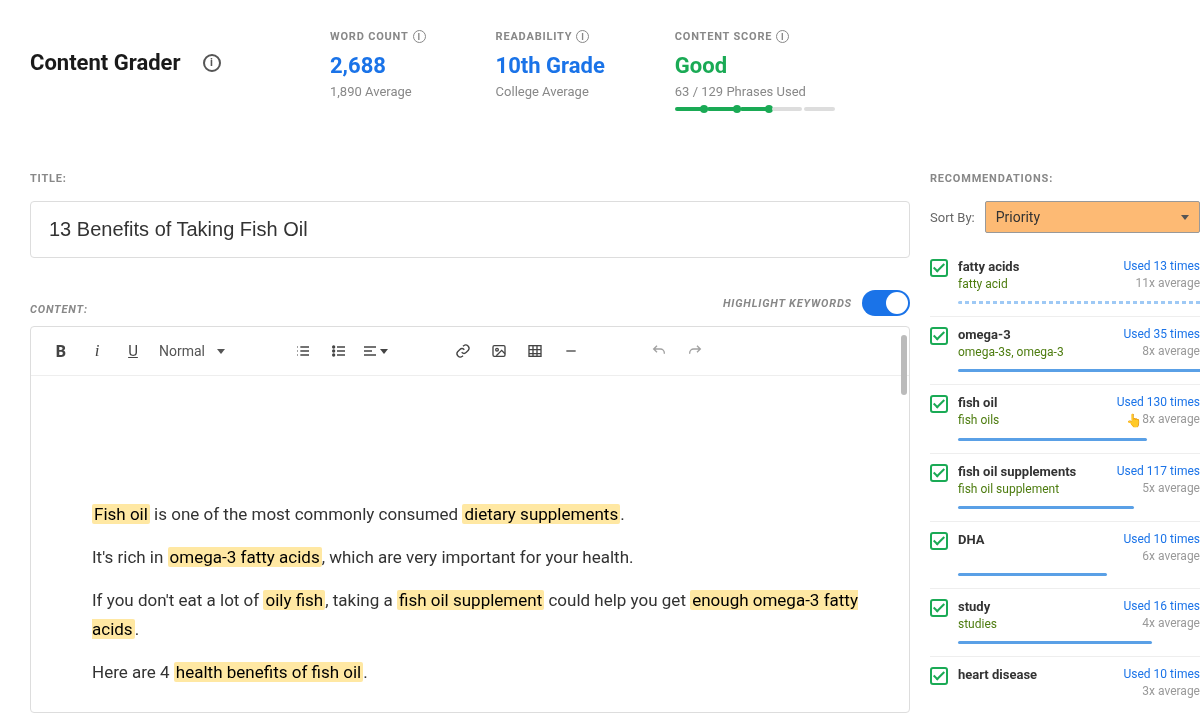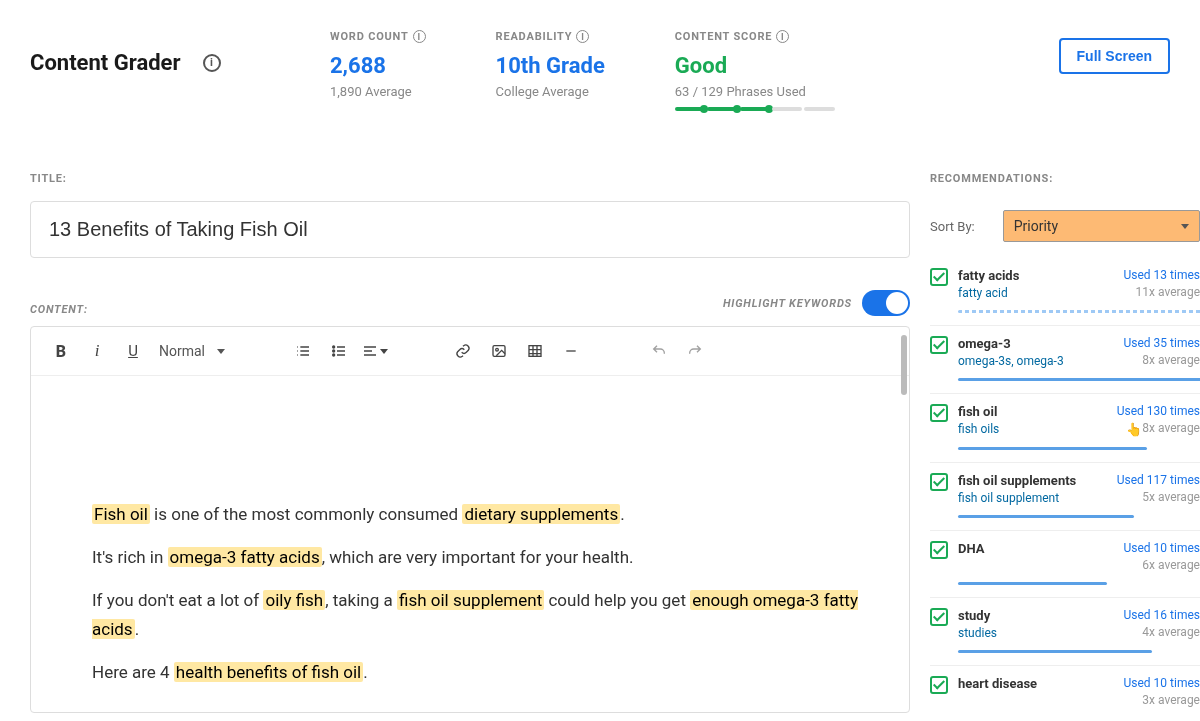--- a/index.html
+++ b/index.html
@@ -35,30 +35,30 @@
 .tool-btn{width:32px;height:32px;display:flex;align-items:center;justify-content:center;color:#444;cursor:pointer;border-radius:4px;}
 .tool-btn svg{width:16px;height:16px;stroke:#444;fill:none;stroke-width:2;}
 .tool-sep-gap{width:48px;}
 .style-select{display:flex;align-items:center;gap:12px;font-size:14px;color:#555;cursor:pointer;padding:0 6px;}
 .caret-down{width:0;height:0;border-left:4px solid transparent;border-right:4px solid transparent;border-top:5px solid #555;}
 .editor-body{padding:20px 24px;font-size:17px;line-height:1.7;color:#333;height:336px;overflow:hidden;position:relative;}
 .editor-body p{margin:14px 0;padding-left:37px;}
 .editor-body h2{font-size:24px;font-weight:800;margin:20px 0 8px 0;}
 mark{background:#ffe8a3;padding:0 2px;border-radius:2px;}
 .scrollbar-stub{position:absolute;right:2px;top:8px;width:6px;height:60px;background:#bbb;border-radius:3px;}
-.sort-row{display:flex;align-items:center;gap:28px;margin-bottom:16px;margin-top:25px;}
+.sort-row{display:flex;align-items:center;gap:10px;margin-bottom:16px;margin-top:16px;}
 .sort-label{font-size:13px;color:#666;}
 .sort-select{flex:1;border:1px solid #999;border-radius:2px;padding:7px 10px;font-size:14px;color:#333;background:#fdba74;display:flex;justify-content:space-between;align-items:center;cursor:pointer;}
 .rec-item{padding:10px 0 12px 0;border-bottom:1px solid #eee;}
 .rec-top{display:flex;align-items:flex-start;}
 .chk{flex:0 0 18px;width:18px;height:18px;border:2px solid #1aaa55;border-radius:3px;position:relative;margin-right:10px;}
 .chk::after{content:"";position:absolute;left:4px;top:0px;width:4px;height:9px;border-right:2px solid #1aaa55;border-bottom:2px solid #1aaa55;transform:rotate(45deg);}
 .rec-mid{flex:1;min-width:0;}
 .rec-name{font-size:13px;font-weight:700;color:#333;}
-.rec-variants{font-size:12px;color:#0369a1;margin-top:3px;}
+.rec-variants{font-size:12px;color:#4d7c0f;margin-top:3px;}
 .rec-right{text-align:right;}
 .rec-used{font-size:12px;color:#1a73e8;white-space:nowrap;}
 .rec-avg{font-size:12px;color:#999;margin-top:3px;white-space:nowrap;}
 .rec-bar{height:3px;border-radius:2px;margin-top:10px;margin-left:28px;}
 .cursor-icon{display:inline-block;font-size:13px;vertical-align:-2px;}
 </style>
 </head>
 <body>
 
 <div class="page">
@@ -101,21 +101,20 @@
               <div class="dot"></div>
             </div>
           <div class="progress-seg on">
               <div class="dot"></div>
             </div>
           <div class="progress-seg"></div>
           <div class="progress-seg"></div>
         </div>
       </div>
     </div>
-    <button class="fullscreen-btn">Full Screen</button>
   </div>
 
   <div class="body-row">
     <div class="left-col">
       <div class="section-label">TITLE:</div>
       <input class="title-input" value="13 Benefits of Taking Fish Oil" style="">
       <div class="content-top">
         <div class="section-label" style="margin:0">CONTENT:</div>
         <div style="display:flex;align-items:center;">
           <span class="hiword-label">HIGHLIGHT KEYWORDS</span>

